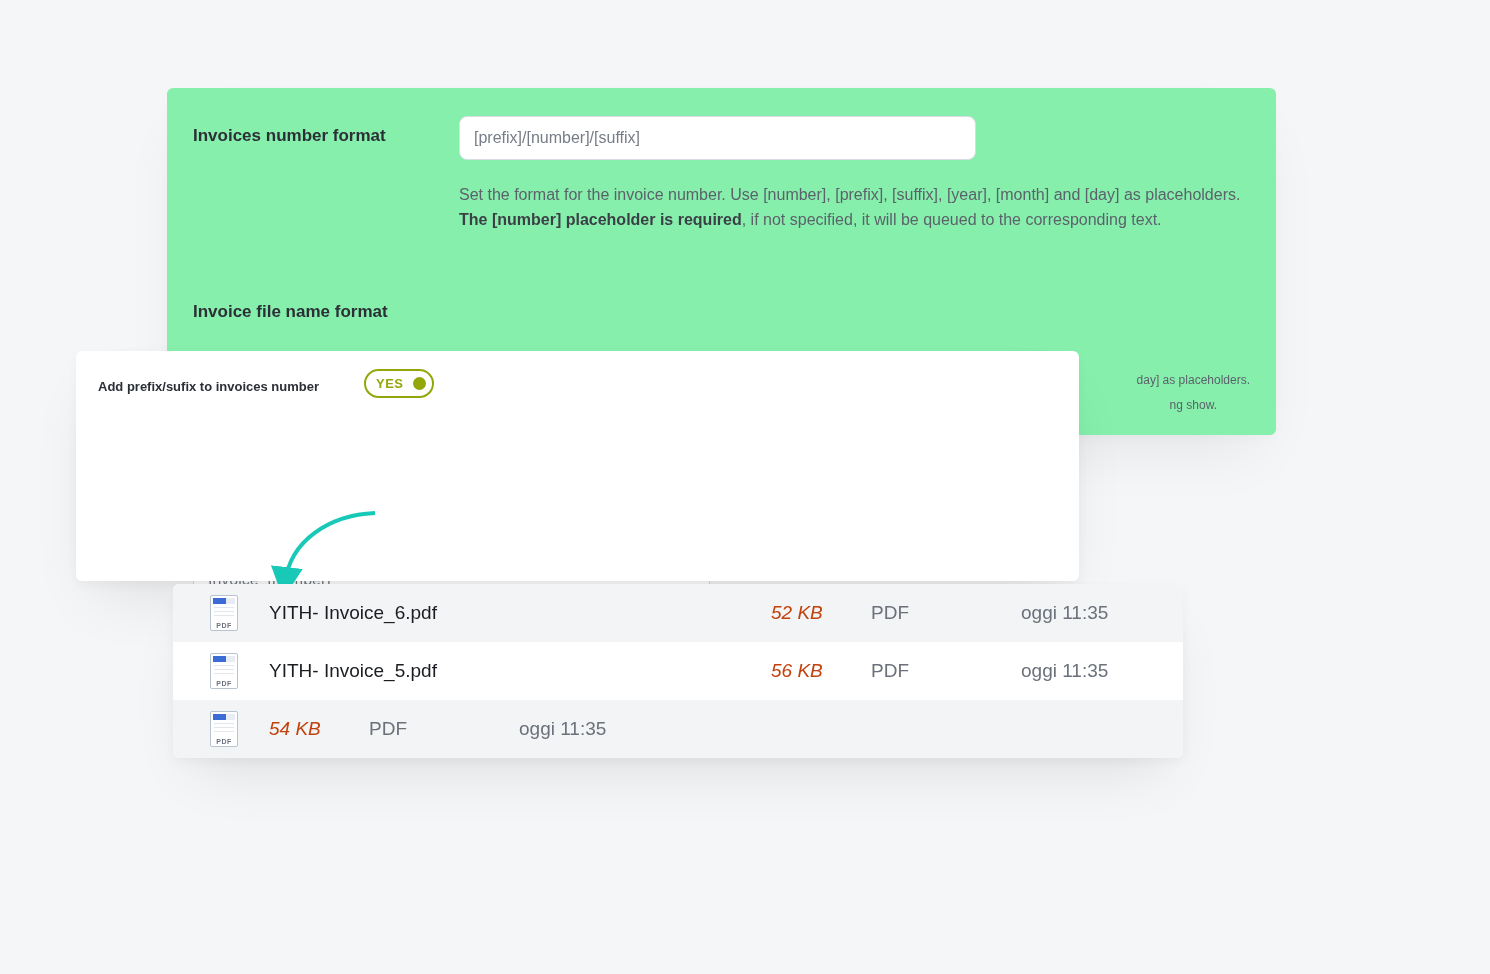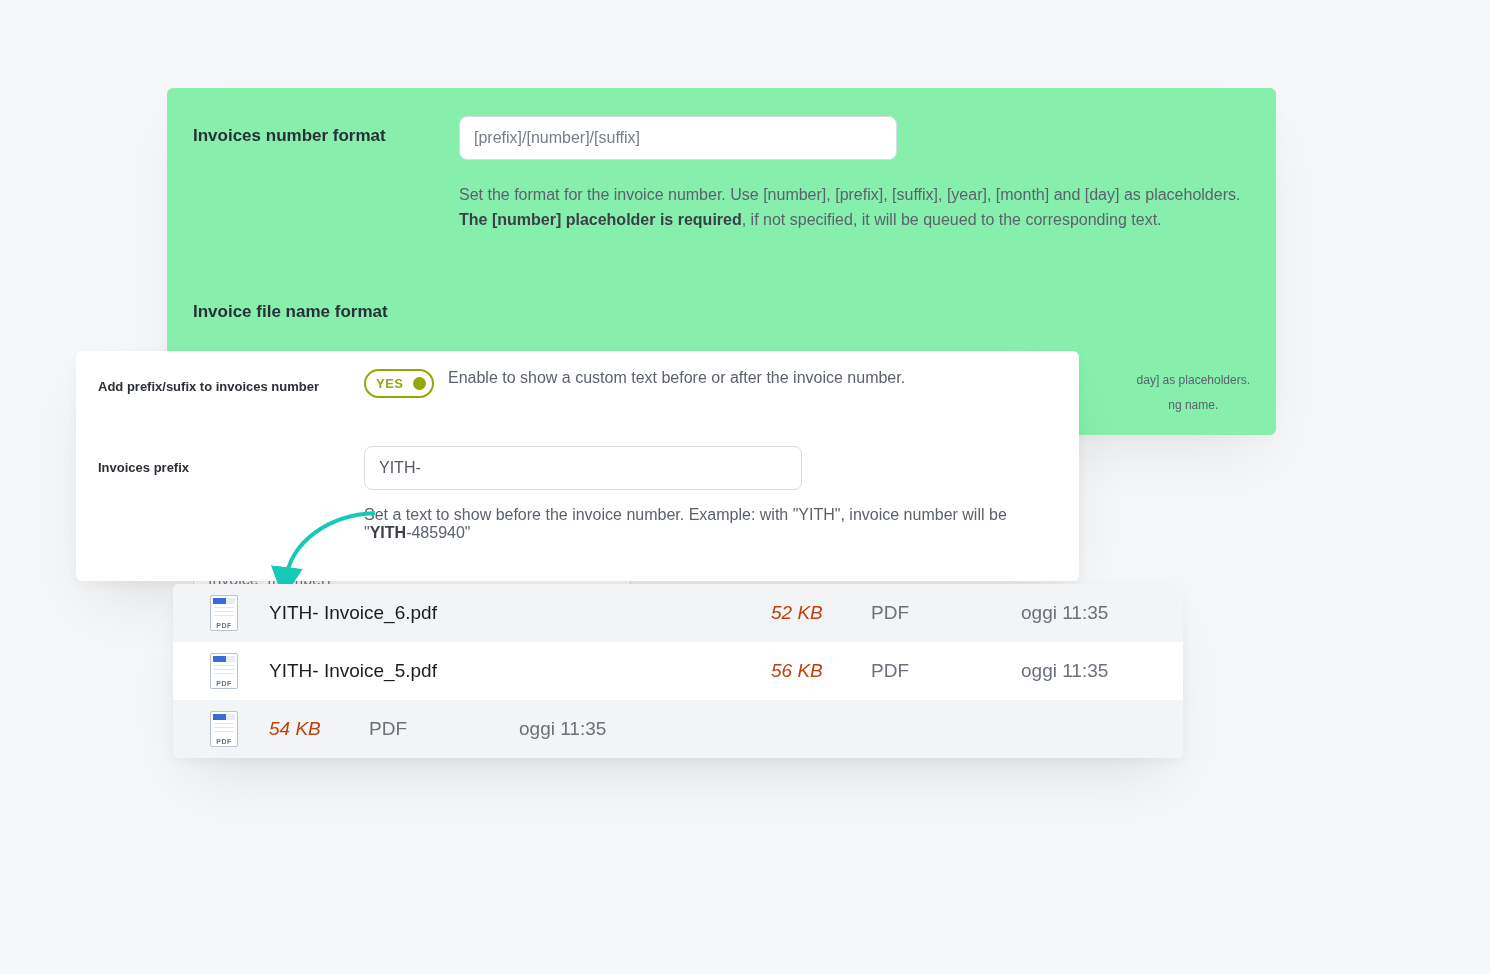--- a/index.html
+++ b/index.html
@@ -15,21 +15,21 @@
     background: #86efac;
     border-radius: 6px;
     box-shadow: 0 30px 60px -20px rgba(0,0,0,.08), 0 4px 12px rgba(0,0,0,.02);
     padding: 28px 26px 30px 26px;
   }
   .row { display: flex; gap: 0; }
   .row + .row { margin-top: 60px; flex-direction: column; }
   .label-col { flex: 0 0 266px; padding-top: 10px; font-weight: 700; font-size: 17px; color: #2b2f36; }
   .field-col { flex: 1; }
   .text-input {
-    width: 438px; height: 44px;
+    width: 517px; height: 44px;
     border: 1px solid #d9dde3;
     border-radius: 8px;
     padding: 0 14px;
     font-size: 16px;
     color: #777d86;
     background: #fff;
     outline: none;
   }
   .help {
     margin-top: 22px;
@@ -45,21 +45,21 @@
     position: absolute;
     left: 76px; top: 351px;
     width: 1003px;
     height: 230px;
     background: #fff;
     border-radius: 6px;
     box-shadow: 0 30px 60px -20px rgba(0,0,0,.10), 0 4px 12px rgba(0,0,0,.04);
     padding: 18px 22px 20px 22px;
   }
   .label-col-sm { flex: 0 0 266px; padding-top: 6px; font-weight: 700; font-size: 13px; color: #2b2f36; line-height: 23px; }
-  .toggle-wrap { display:flex; flex-direction:row; gap:14px; }
+  .toggle-wrap { display:flex; flex-direction:column; gap:14px; }
   .toggle {
     display: inline-flex; align-items: center; gap: 8px;
     width: 70px; height: 29px;
     border: 2px solid #94a70a;
     border-radius: 16px;
     padding: 0 6px 0 10px;
     font-weight: 700; font-size: 13px; letter-spacing: .5px;
     color: #94a70a;
     cursor: pointer; user-select: none;
     justify-content: space-between;
@@ -141,45 +141,35 @@
 
     <div class="row">
       <div class="label-col">Invoice file name format</div>
       <div class="field-col">
         <input class="text-input" value="Invoice_[number]" style="">
       </div>
     </div>
 
     <div style="position:absolute; right:26px; top:280px; text-align:center; font-size:12px; color:#5c626b; line-height:25px;">
       <div>day] as placeholders.</div>
-      <div>ng name.</div>
+      <div>ng show.</div>
     </div>
   </div>
 
   <div class="panel-lower">
     <div class="row" style="margin-top:0;">
       <div class="label-col-sm">Add prefix/sufix to invoices number</div>
       <div class="field-col toggle-wrap">
         <div class="toggle">
           <span>YES</span>
           <span class="dot"></span>
         </div>
-        <div class="help-inline">Enable to show a custom text before or after the invoice number.</div>
-      </div>
-    </div>
-
-    <div class="lower-row2">
-      <div class="label-col-sm" style="padding-top:10px;">Invoices prefix</div>
-      <div class="field-col">
-        <input class="text-input-md" value="YITH-" style="">
-        <div class="help2">
-          <span>Set a text to show before the invoice number. Example: with "YITH", invoice number will be "</span><span class="b">YITH</span><span>-485940"</span>
-        </div>
-      </div>
-    </div>
+      </div>
+    </div>
+
   </div>
 
   <svg class="arrow-svg" viewBox="0 0 120 90">
     <defs>
       <marker id="ah" markerWidth="8" markerHeight="8" refX="4" refY="4" orient="auto">
         <path d="M0,0 L8,4 L0,8 Z" fill="#18c9b7"></path>
       </marker>
     </defs>
     <path d="M105,8 C60,10 20,35 15,78" stroke="#18c9b7" stroke-width="4" fill="none" marker-end="url(#ah)"></path>
   </svg>

